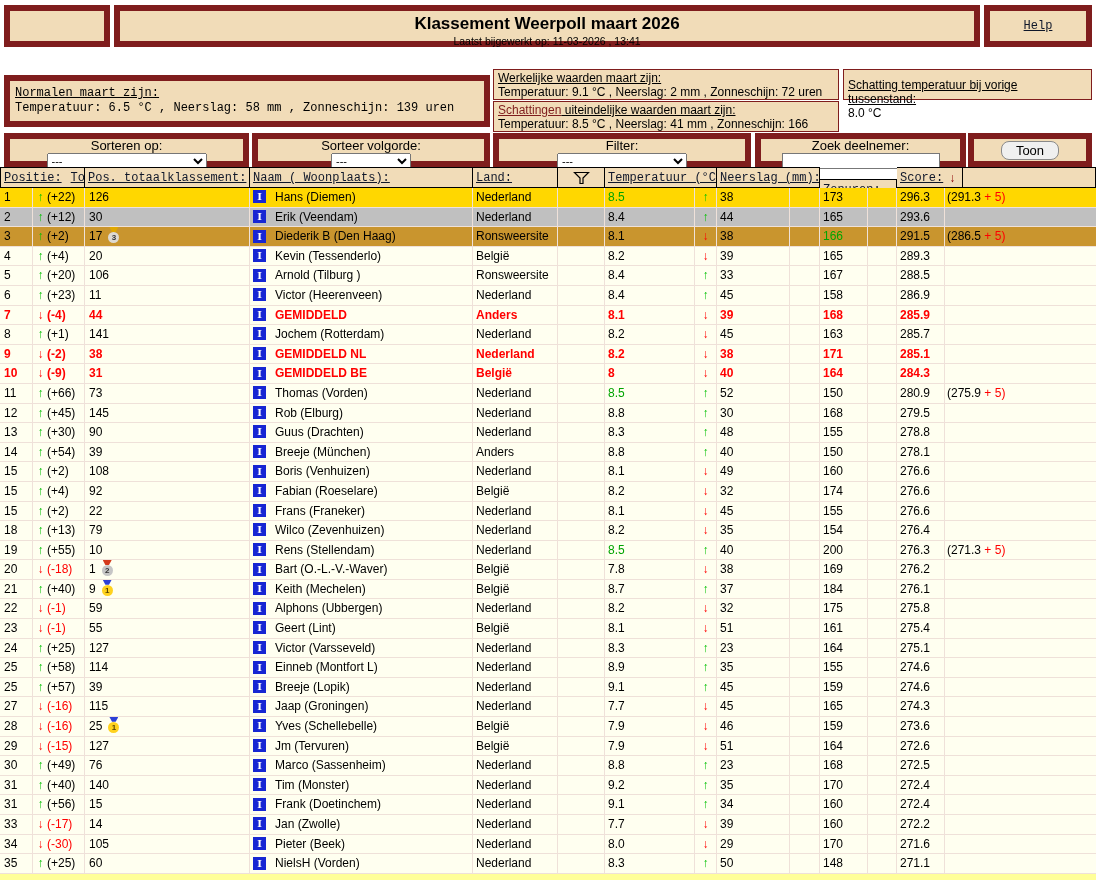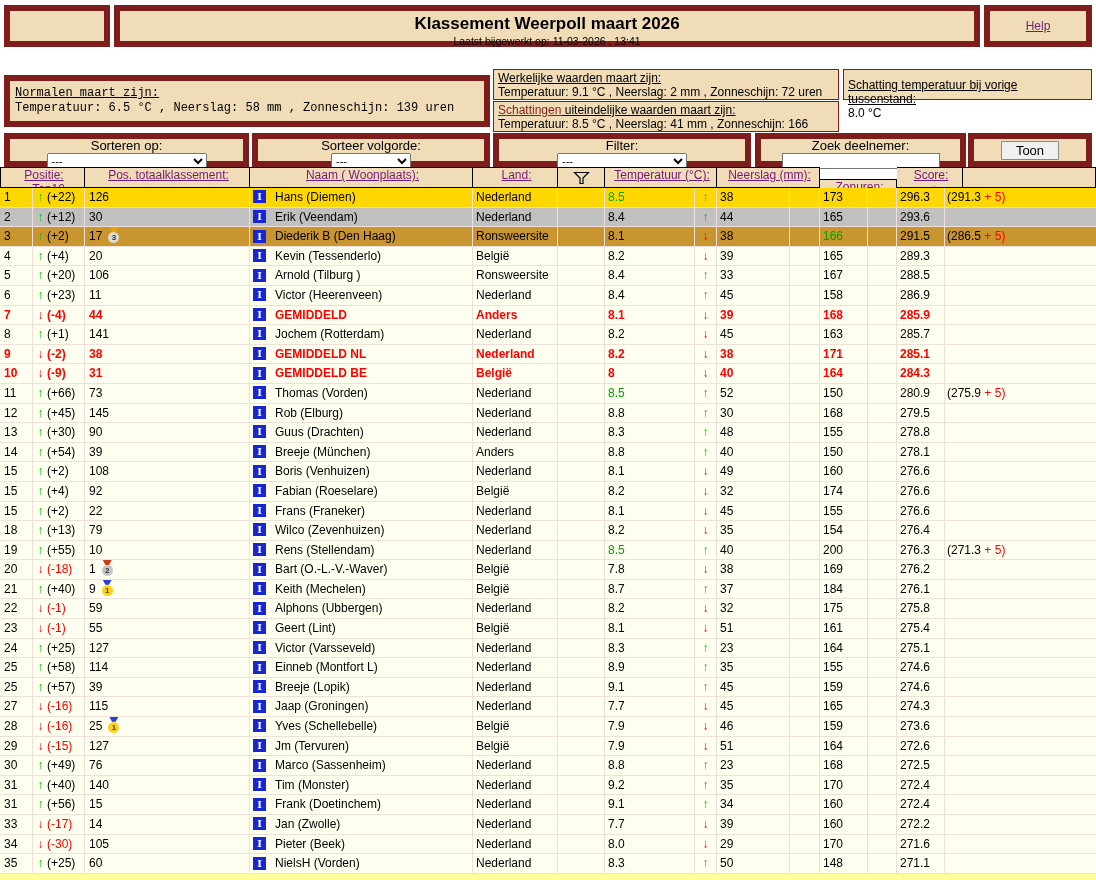--- a/index.html
+++ b/index.html
@@ -6,45 +6,45 @@
   #app{position:relative;width:1096px;height:880px;overflow:hidden;background:#fff;
        font-family:"Liberation Sans","DejaVu Sans",sans-serif;font-size:12px;color:#000;}
   .box{position:absolute;background:#F1DCB8;border:6px solid #7f1d1d;box-sizing:border-box;}
   .box1{border-width:1px;}
   
   #box-empty{left:4px;top:5px;width:106px;height:42px;}
   #box-title{left:114px;top:5px;width:866px;height:42px;text-align:center;}
   #box-title .title{font-size:17px;font-weight:bold;margin-top:3px;}
   #box-title .subtitle{font-size:10.5px;margin-top:1px;}
   #box-help{left:984px;top:5px;width:108px;height:42px;display:flex;align-items:center;justify-content:center;}
-  a.hlink{color:#701a75;text-decoration:underline;cursor:pointer;}
+  a.hlink{color:#0f172a;text-decoration:underline;cursor:pointer;font-family:Liberation Mono, monospace;}
   
   #box-normalen{left:4px;top:75px;width:486px;height:52px;display:flex;flex-direction:column;justify-content:center;padding-left:5px;line-height:15px;font-family:Liberation Mono, monospace;}
   #box-werkelijk{left:493px;top:69px;width:346px;height:31px;padding:1px 4px;line-height:14px;}
   #box-schatting-vorige{left:843px;top:69px;width:249px;height:31px;padding:8px 4px;line-height:14px;}
   #box-schattingen{left:493px;top:101px;width:346px;height:31px;padding:1px 4px;line-height:14px;}
   .u{text-decoration:underline;}
   .red-u{color:#7f1d1d;text-decoration:underline;margin-top:12px;}
   
   .ctl{top:133px;height:34px;display:flex;flex-direction:column;align-items:center;padding-top:1px;}
   #ctl-sorteren{left:4px;width:245px;}
   #ctl-volgorde{left:252px;width:238px;}
   #ctl-filter{left:493px;width:258px;}
   #ctl-zoek{left:755px;width:211px;}
   #ctl-toon{left:968px;width:124px;justify-content:center;}
   .ctl-label{font-size:13px;line-height:12px;}
   .ctl select{font-size:11px;height:18px;margin-top:1px;}
   #sel-sorteren{width:160px;} #sel-volgorde{width:80px;} #sel-filter{width:130px;}
   #inp-zoek{width:152px;height:15px;margin-top:1px;border:1px solid #777;font-size:11px;}
-  #btn-toon{font-size:13px;padding:1px 14px;border:1px solid #8a8a8a;background:#F0F0F0;border-radius:1px;cursor:pointer;
+  #btn-toon{font-size:13px;padding:1px 14px;border:1px solid #8a8a8a;background:#F0F0F0;border-radius:8px;cursor:pointer;
             font-family:"Liberation Sans",sans-serif;text-align:right;}
   
   #thead{position:absolute;left:0;top:167px;width:1096px;height:21px;display:flex;}
   .th{display:flex;align-items:center;box-sizing:border-box;border:1px solid #000;border-left:none;
-      background:#F1DCB8;padding-left:3px;height:100%;white-space:nowrap;overflow:hidden;flex-direction:column;}
+      background:#F1DCB8;padding-left:3px;height:100%;white-space:nowrap;overflow:hidden;}
   .th:first-child{border-left:1px solid #000;}
   .th-w1{width:85px;} .th-w2{width:165px;} .th-w3{width:223px;} .th-w4{width:85px;}
   .th-w5{width:47px;justify-content:center;padding:0;} .th-w6{width:112px;} .th-w7{width:103px;}
   .th-w8{width:77px;margin-top:12px;} .th-w9{width:66px;} .th-w10{width:133px;}
   .gapL{margin-left:9px;}
   .sort-down{color:#8B0000;font-weight:bold;margin-left:6px;}
   
   #tbody{position:absolute;left:0;top:188px;width:1096px;height:686px;background:#FFFFF0;}
   .trow{display:flex;width:1096px;height:19.6px;line-height:18.6px;box-sizing:border-box;border-bottom:1px solid #EFE1D9;}
   .c{box-sizing:border-box;border-right:1px solid #EFE1D9;height:100%;white-space:nowrap;overflow:hidden;}

